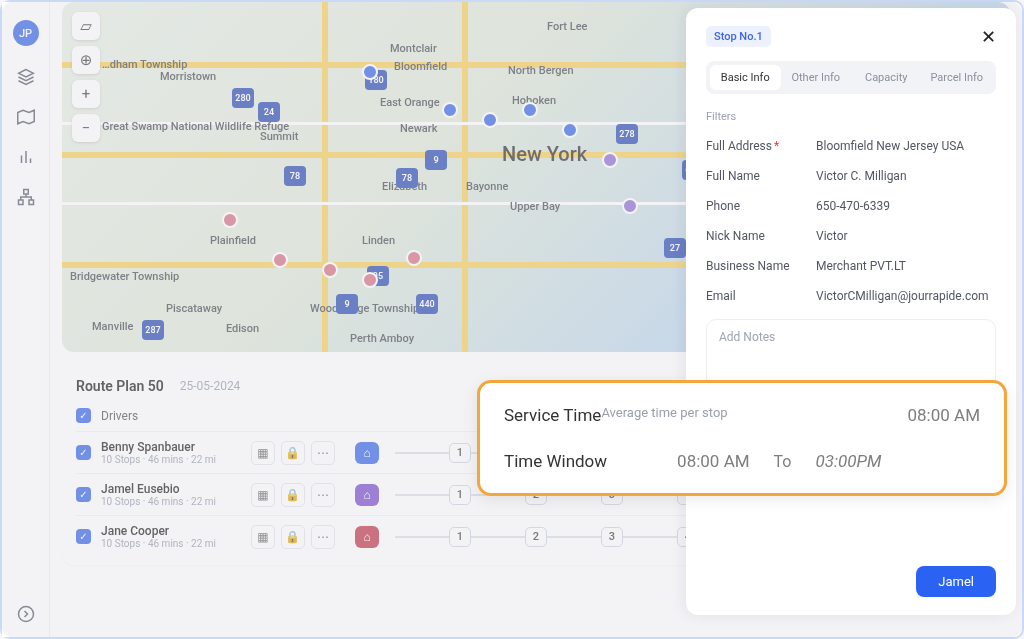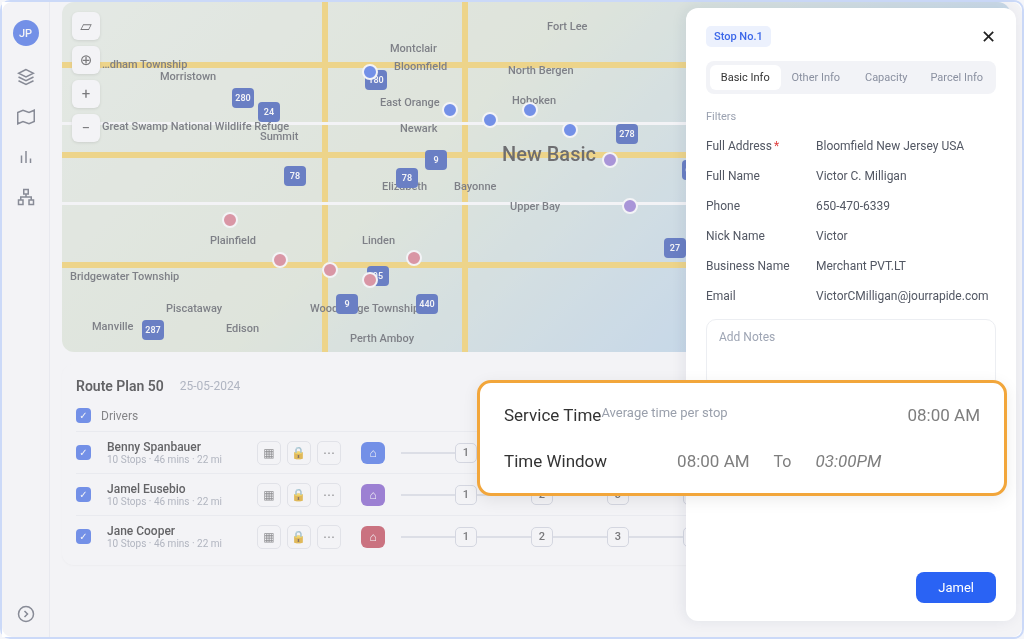--- a/index.html
+++ b/index.html
@@ -46,33 +46,33 @@
   .bp-head { display:flex; align-items:center; gap:16px; margin-bottom:10px;}
   .bp-title { font-size:14px; font-weight:600; color:#222;}
   .bp-date { font-size:12px; color:#98a0af;}
   .bp-row0 { display:flex; align-items:center; font-size:12px; color:#555; padding:4px 0 8px 0;}
   .chk { width:15px; height:15px; border-radius:4px; background:#3b67e9; display:inline-flex; align-items:center; justify-content:center; margin-right:10px;}
   .chk::after{ content:"✓"; color:#fff; font-size:10px;}
   .select-mini { margin-left:auto; padding-right:30px; color:#555; font-size:12px; display:flex; align-items:center; gap:4px;}
   .hour-label { width:110px; font-size:11px; color:#8e93a0; text-align:center;}
 
   .driver-row { display:flex; align-items:center; padding:8px 0; border-top:1px solid #f0f1f4;}
-  .driver-info { display:flex; flex-direction:column; margin-left:6px; width:150px;}
+  .driver-info { display:flex; flex-direction:column; width:150px;}
   .driver-name { font-size:12px; color:#222; font-weight:500;}
   .driver-meta { font-size:10px; color:#9aa0ac;}
   .row-actions { display:flex; gap:6px; margin-right:20px;}
   .sq-btn { width:24px; height:24px; border:1px solid #e3e5ea; border-radius:5px; display:flex; align-items:center; justify-content:center; color:#666; font-size:12px; cursor:pointer; background:#fff;}
   .timeline { flex:1; display:flex; align-items:center; gap:0; position:relative;}
   .home-node { width:24px; height:22px; border-radius:6px; display:flex; align-items:center; justify-content:center; color:#fff; font-size:12px; margin-right:16px;}
   .home-node.blue{background:#3b67e9;} .home-node.purple{background:#7a4fc9;} .home-node.red{background:#c0394a;}
   .stop { width:22px; height:20px; border-radius:5px; border:1.5px solid #cfd3de; background:#fff; color:#444; font-size:11px; display:flex; align-items:center; justify-content:center; font-weight:500;}
   .connector { width:54px; height:2px; background:#dcdfe6;}
 
   
-  .side-panel { position:absolute; top:6px; right:6px; bottom:16px; width:330px; background:#fff; border-radius:12px; box-shadow:-2px 0 14px rgba(30,40,80,.08); z-index:5; padding:18px 20px; display:flex; flex-direction:column;}
+  .side-panel { position:absolute; top:6px; right:6px; bottom:22px; width:330px; background:#fff; border-radius:12px; box-shadow:-2px 0 14px rgba(30,40,80,.08); z-index:5; padding:18px 20px; display:flex; flex-direction:column;}
   .sp-head{ display:flex; align-items:center; justify-content:space-between; }
   .stop-chip { font-size:11px; color:#3b67e9; background:#ecf1fd; padding:4px 8px; border-radius:5px; font-weight:500;}
   .close-x { font-size:18px; color:#222; cursor:pointer;}
   .sp-tabs { margin-top:14px; display:flex; background:#f2f3f7; border-radius:8px; padding:4px;}
   .sp-tab { flex:1; text-align:center; font-size:11px; color:#8a90a0; padding:6px 0; border-radius:6px; cursor:pointer;}
   .sp-tab.active { background:#fff; color:#333; }
   .filters-label { font-size:11px; color:#9aa1b0; margin:16px 0 8px 0;}
   .info-row { display:flex; padding:8px 0; align-items:flex-start;}
   .info-label { width:110px; font-size:12px; color:#525763;}
   .info-value { font-size:12px; color:#525763;}
@@ -142,35 +142,35 @@
       <div class="road v1"></div>
         <div class="road v2"></div>
       <div class="road w1"></div>
         <div class="road w2"></div>
       <div class="map-controls">
         <div class="map-btn">▱</div>
         <div class="map-btn">⊕</div>
         <div class="map-btn">+</div>
         <div class="map-btn">−</div>
       </div>
-      <div class="map-label map-big" style="left:440px;top:140px;">New Basic</div>
+      <div class="map-label map-big" style="left:440px;top:140px;">New York</div>
       <div id="map-labels">
           <div class="map-label" style="left: 328px; top: 40px;">Montclair</div>
           <div class="map-label" style="left: 485px; top: 18px;">Fort Lee</div>
           <div class="map-label" style="left: 332px; top: 58px;">Bloomfield</div>
           <div class="map-label" style="left: 446px; top: 62px;">North Bergen</div>
           <div class="map-label" style="left: 98px; top: 68px;">Morristown</div>
           <div class="map-label" style="left: 40px; top: 56px;">…dham Township</div>
           <div class="map-label" style="left: 318px; top: 94px;">East Orange</div>
           <div class="map-label" style="left: 450px; top: 92px;">Hoboken</div>
           <div class="map-label" style="left: 338px; top: 120px;">Newark</div>
           <div class="map-label" style="left: 198px; top: 128px;">Summit</div>
           <div class="map-label" style="left: 40px; top: 118px;">Great Swamp National Wildlife Refuge</div>
           <div class="map-label" style="left: 320px; top: 178px;">Elizabeth</div>
-          <div class="map-label" style="left: 392px; top: 178px;">Bayonne</div>
+          <div class="map-label" style="left: 404px; top: 178px;">Bayonne</div>
           <div class="map-label" style="left: 148px; top: 232px;">Plainfield</div>
           <div class="map-label" style="left: 300px; top: 232px;">Linden</div>
           <div class="map-label" style="left: 8px; top: 268px;">Bridgewater Township</div>
           <div class="map-label" style="left: 104px; top: 300px;">Piscataway</div>
           <div class="map-label" style="left: 30px; top: 318px;">Manville</div>
           <div class="map-label" style="left: 248px; top: 300px;">Woodbridge Township</div>
           <div class="map-label" style="left: 164px; top: 320px;">Edison</div>
           <div class="map-label" style="left: 288px; top: 330px;">Perth Amboy</div>
           <div class="map-label" style="left: 448px; top: 198px;">Upper Bay</div>
         </div>

